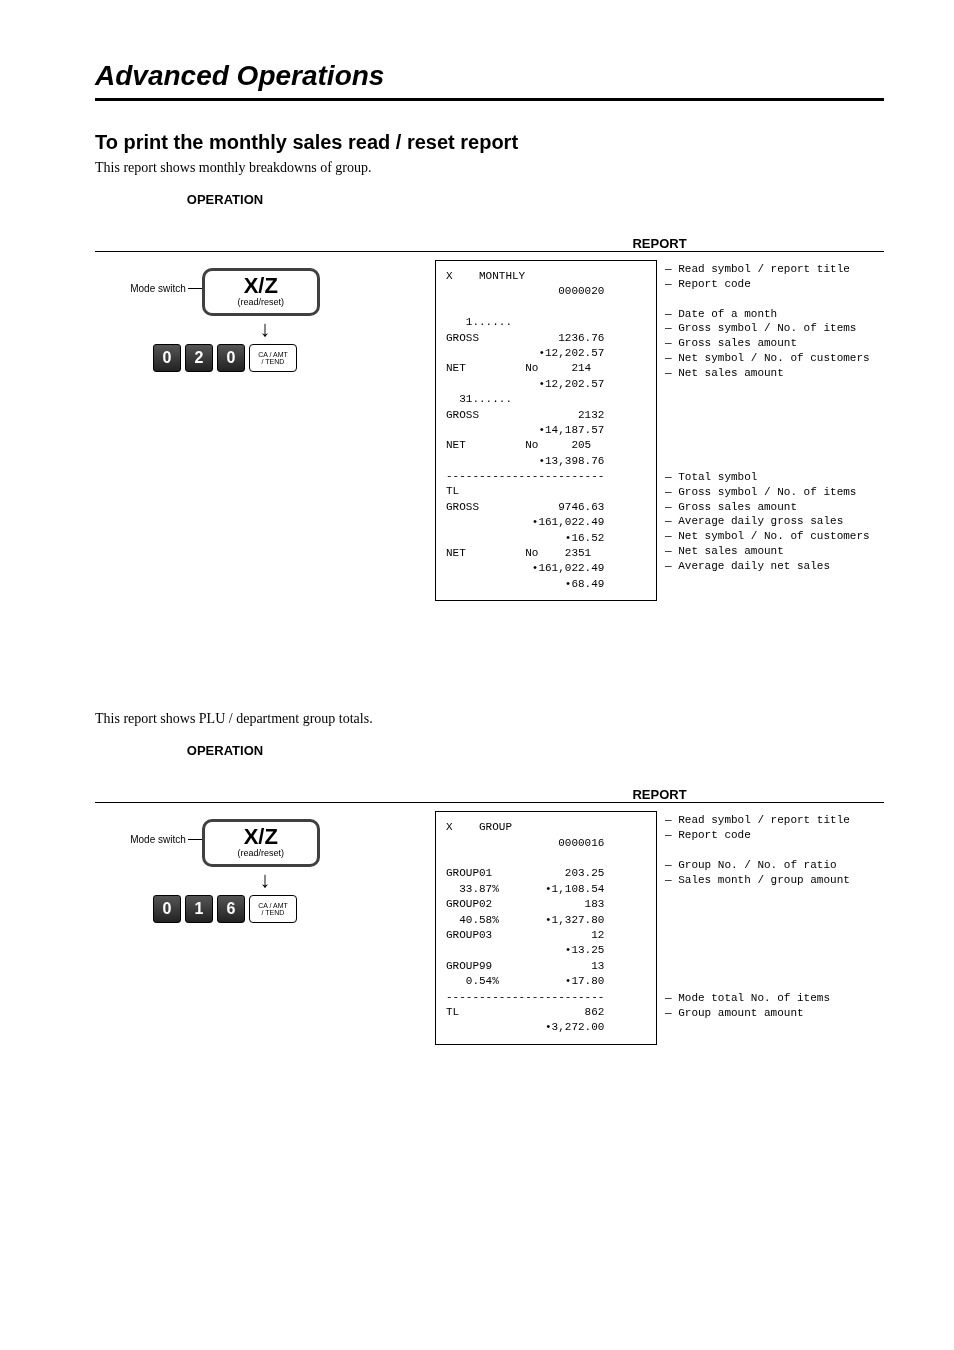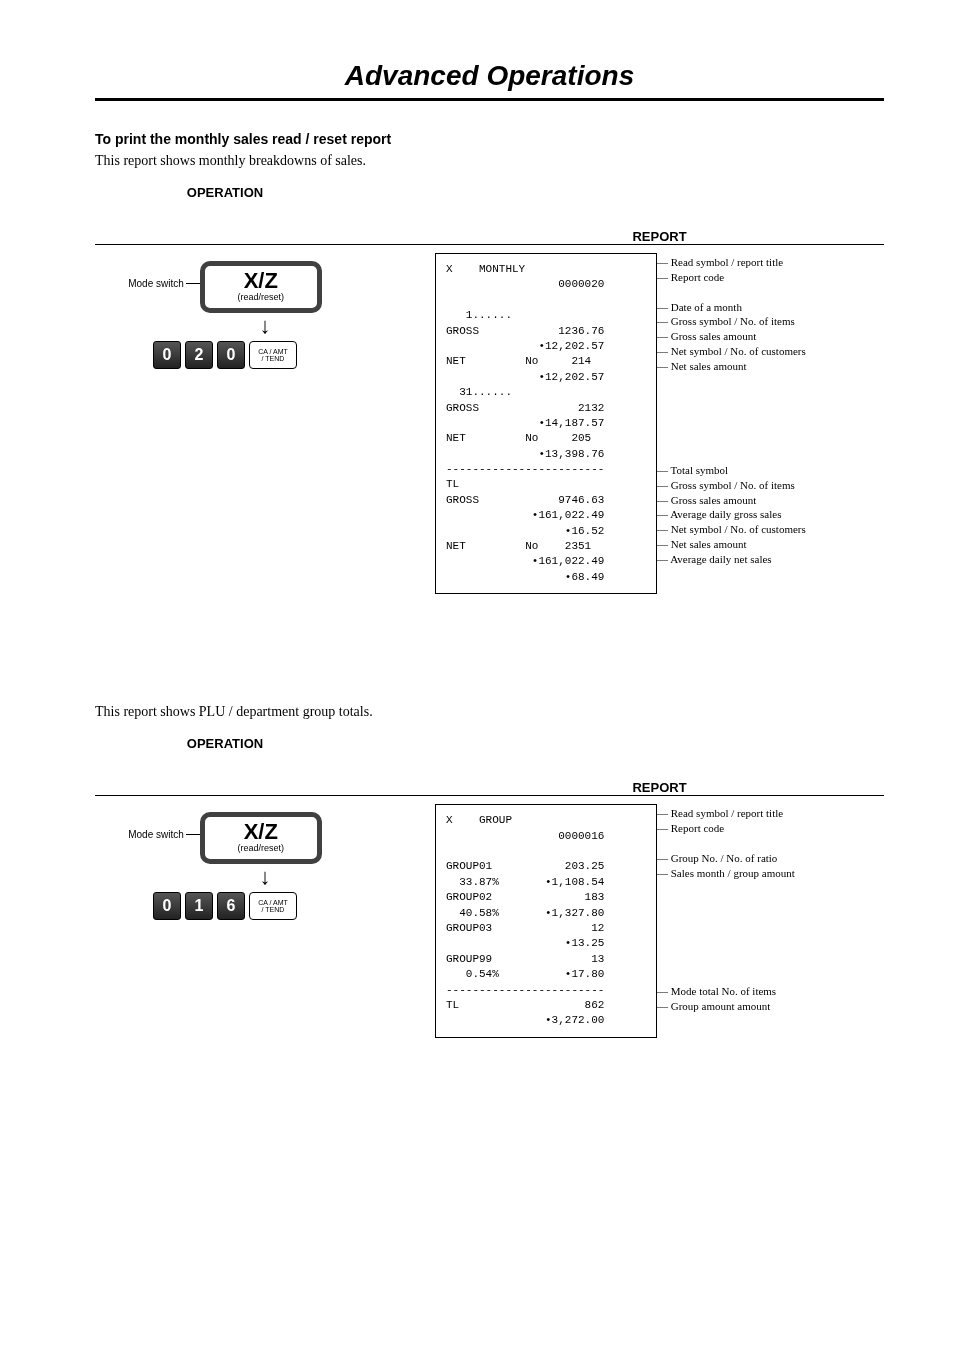--- a/index.html
+++ b/index.html
@@ -11,31 +11,30 @@
   }
   .page {
     padding: 60px 70px 40px 95px;
   }
   .chapter-title {
     font-family: Arial, sans-serif;
     font-weight: bold;
     font-style: italic;
     font-size: 28px;
     margin-bottom: 6px;
-    text-align: center;
   }
   .chapter-rule {
     border: none;
     border-top: 3px solid #000;
     margin: 0 0 30px 0;
   }
   .section-title {
     font-family: Arial, sans-serif;
     font-weight: bold;
-    font-size: 14px;
+    font-size: 20px;
     margin: 30px 0 6px 0;
   }
   .section-desc {
     font-size: 14px;
     margin: 0 0 16px 0;
   }
   .op-report-row {
     display: flex;
     align-items: flex-start;
     border-top: 1px solid #000;
@@ -56,21 +55,21 @@
   }
   .col-heading {
     font-family: Arial, sans-serif;
     font-weight: bold;
     font-size: 13px;
     text-align: center;
   }
   .col-heading.op { width: 260px; }
   .col-heading.rep { flex: 1; margin-left: 80px; margin-top: 44px; }
   .mode-switch-box {
-    border: 5px solid #404040;
+    border: 3px solid #404040;
     border-radius: 10px;
     width: 100px;
     text-align: center;
     padding: 4px 6px 6px 6px;
     margin: 8px auto 0 auto;
   }
   .xz {
     font-family: Arial, sans-serif;
     font-weight: bold;
     font-size: 22px;
@@ -127,37 +126,39 @@
     font-family: "Courier New", monospace;
     font-size: 11px;
     line-height: 1.4;
     width: 200px;
     position: relative;
     white-space: pre;
   }
   .annot-col {
     font-size: 11px;
     line-height: 1.35;
+    margin-left: 8px;
     padding-top: 2px;
     white-space: pre;
+    font-family: Liberation Mono, monospace;
   }
   .section-block { margin-bottom: 110px; }
 </style>
 </head>
 <body>
 
 <div class="page">
 
   <div class="chapter-title">Advanced Operations</div>
   <hr class="chapter-rule">
 
   <div id="sections">
       <div class="section-block">
         <div class="section-title">To print the monthly sales read / reset report</div>
-        <div class="section-desc">This report shows monthly breakdowns of sales.</div>
+        <div class="section-desc">This report shows monthly breakdowns of group.</div>
         <div class="col-heading-row">
           <div class="col-heading op">OPERATION</div>
           <div class="col-heading rep">REPORT</div>
         </div>
         <div class="op-report-row">
           <div class="op-col">
             <div style="display: flex; flex-direction: column; align-items: center;">
               <div style="display: flex; align-items: center; justify-content: center; gap: 0px;">
                 <div style="font-family: Arial, sans-serif; font-size: 10px; text-align: right; padding-right: 2px;">Mode switch</div>
                 <div style="width: 14px; border-top: 1px solid rgb(0, 0, 0);"></div>

